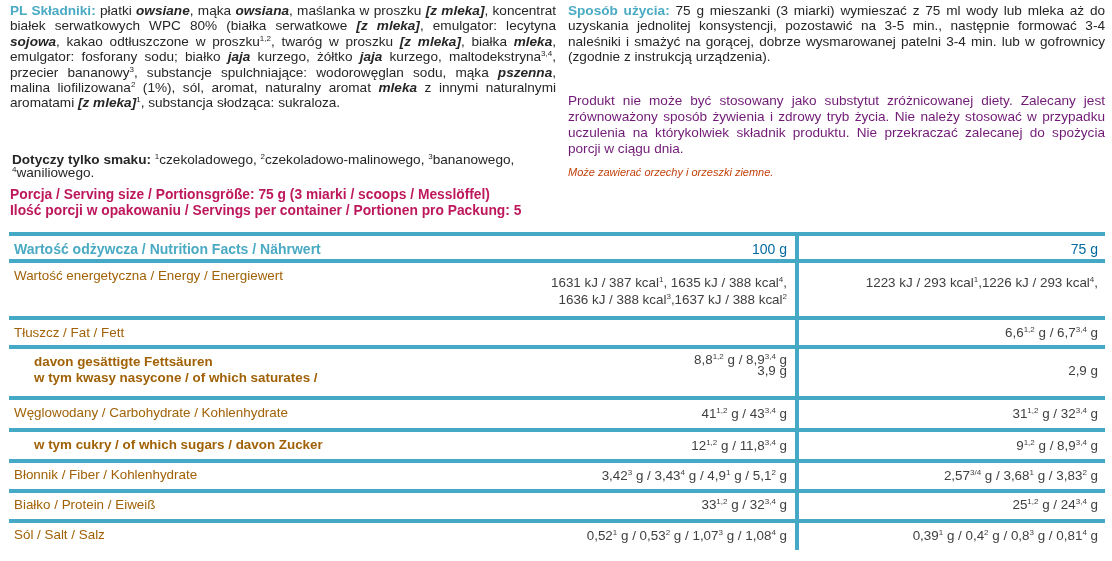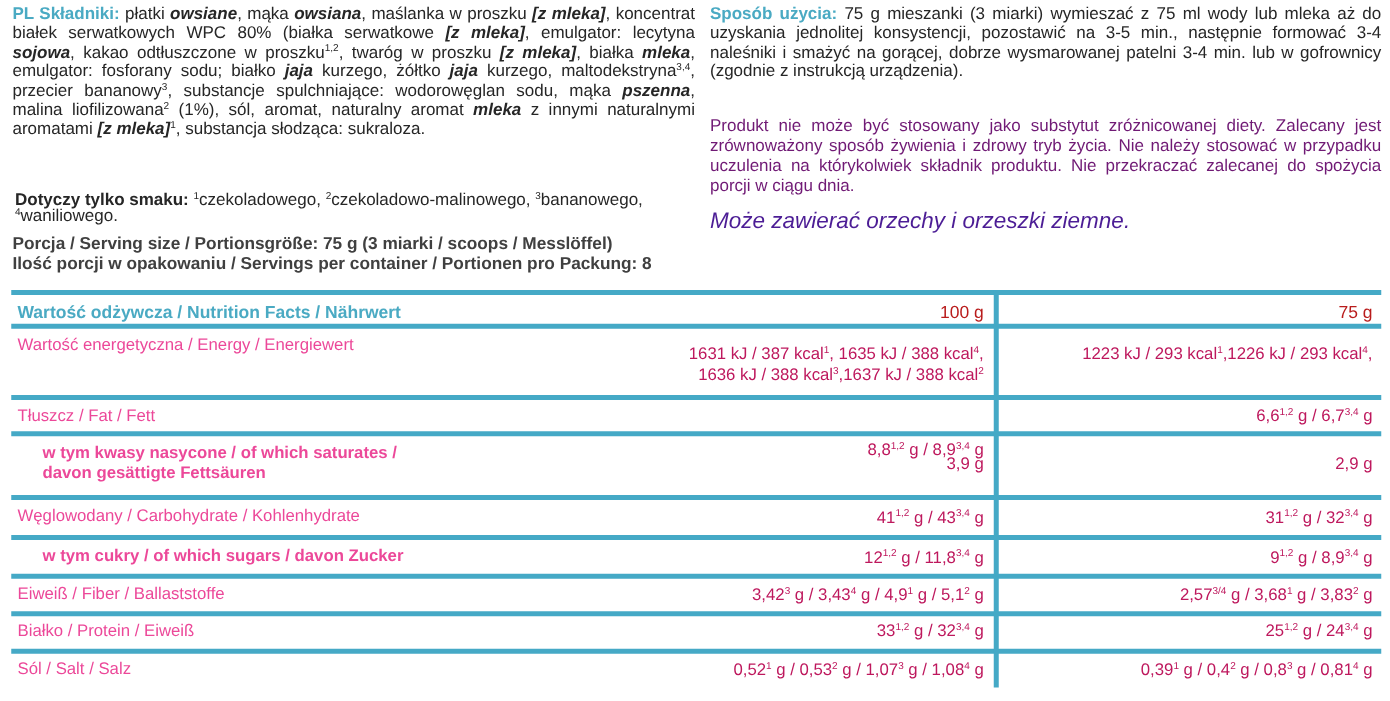--- a/index.html
+++ b/index.html
@@ -4,29 +4,29 @@
 <style>
   html, body { margin:0; padding:0; background:#ffffff; }
   body { width:1112px; height:561px; position:relative; overflow:hidden;
          font-family:"Liberation Sans", sans-serif; color:#2b2b2b; }
   .abs { position:absolute; }
   .para { font-size:13.6px; line-height:15.4px; text-align:justify; color:#262626; }
   b.tl { color:#4aaac3; font-weight:bold; }
   i.al { font-weight:bold; font-style:italic; }
   sup { font-size:8px; line-height:0; vertical-align:5px; }
   .warn { font-weight:normal; font-size:13.6px; line-height:16px; text-align:justify; color:#701a75; }
-  .italic { font-style:italic; font-size:18px; color:#4c1d95; }
-  .srv { font-weight:bold; color:#404040; font-size:13.8px; line-height:16px; }
+  .italic { font-style:italic; font-size:11px; color:#c2410c; }
+  .srv { font-weight:bold; color:#be185d; font-size:13.8px; line-height:16px; }
   .hline { position:absolute; height:4px; background:#45a9c6; }
   .vline { position:absolute; width:4px; background:#45a9c6; }
-  .label { position:absolute; font-size:13.4px; color:#ec4899; }
+  .label { position:absolute; font-size:13.4px; color:#a16207; }
   .label.sub { font-weight:bold; left:34px; }
-  .val { position:absolute; text-align:right; font-size:13.4px; color:#be185d; line-height:17px; }
+  .val { position:absolute; text-align:right; font-size:13.4px; color:#404040; line-height:17px; }
   .hdr { font-weight:bold; color:#4aaac3; font-size:14px; }
-  .hdrval { color:#b91c1c; font-size:14px; }
+  .hdrval { color:#0369a1; font-size:14px; }
 </style>
 </head>
 <body>
 
 <div class="abs para" id="ingredients" style="left:10px; top:3px; width:546px;">
   <b class="tl">PL Składniki:</b><span id="ingr-text"> płatki <i class="al">owsiane</i>, mąka <i class="al">owsiana</i>, maślanka w proszku <i class="al">[z mleka]</i>, koncentrat białek serwatkowych WPC 80% (białka serwatkowe <i class="al">[z mleka]</i>, emulgator: lecytyna <i class="al">sojowa</i>, kakao odtłuszczone w proszku<sup>1,2</sup>, twaróg w proszku <i class="al">[z mleka]</i>, białka <i class="al">mleka</i>, emulgator: fosforany sodu; białko <i class="al">jaja</i> kurzego, żółtko <i class="al">jaja</i> kurzego, maltodekstryna<sup>3,4</sup>, przecier bananowy<sup>3</sup>, substancje spulchniające: wodorowęglan sodu, mąka <i class="al">pszenna</i>, malina liofilizowana<sup>2</sup> (1%), sól, aromat, naturalny aromat <i class="al">mleka</i> z innymi naturalnymi aromatami <i class="al">[z mleka]</i><sup>1</sup>, substancja słodząca: sukraloza.</span>
 </div>
 
 <div class="abs para" style="left:568px; top:3px; width:537px;">
   <b class="tl">Sposób użycia:</b><span> 75 g mieszanki (3 miarki) wymieszać z 75 ml wody lub mleka aż do uzyskania jednolitej konsystencji, pozostawić na 3-5 min., następnie formować 3-4 naleśniki i smażyć na gorącej, dobrze wysmarowanej patelni 3-4 min. lub w gofrownicy (zgodnie z instrukcją urządzenia).</span>
@@ -35,21 +35,21 @@
 <div class="abs warn" style="left:568px; top:93px; width:537px;">Produkt nie może być stosowany jako substytut zróżnicowanej diety. Zalecany jest zrównoważony sposób żywienia i zdrowy tryb życia. Nie należy stosować w przypadku uczulenia na którykolwiek składnik produktu. Nie przekraczać zalecanej do spożycia porcji w ciągu dnia.</div>
 
 <div class="abs italic" style="left:568px; top:166px;">Może zawierać orzechy i orzeszki ziemne.</div>
 
 <div class="abs" style="left:12px; top:153px; width:560px; font-size:13.6px; line-height:13px; color:#262626;">
   <b>Dotyczy tylko smaku:</b>
   <span id="flavors"><sup>1</sup>czekoladowego, <sup>2</sup>czekoladowo-malinowego, <sup>3</sup>bananowego, <sup>4</sup>waniliowego.</span>
 </div>
 
 <div class="abs srv" style="left:10px; top:187px;">Porcja / Serving size / Portionsgröße: 75 g (3 miarki / scoops / Messlöffel)</div>
-<div class="abs srv" style="left:10px; top:203px;">Ilość porcji w opakowaniu / Servings per container / Portionen pro Packung: 8</div>
+<div class="abs srv" style="left:10px; top:203px;">Ilość porcji w opakowaniu / Servings per container / Portionen pro Packung: 5</div>
 
 <div class="abs" style="left:0; top:0; width:1112px; height:561px;">
 
   <div class="hline" style="left:9px; top:232px; width:1096px;"></div>
   <div class="hline" style="left:9px; top:259px; width:1096px;"></div>
   <div class="hline" style="left:9px; top:316px; width:1096px;"></div>
   <div class="hline" style="left:9px; top:345px; width:1096px;"></div>
   <div class="hline" style="left:9px; top:396px; width:1096px;"></div>
   <div class="hline" style="left:9px; top:428px; width:1096px;"></div>
   <div class="hline" style="left:9px; top:459px; width:1096px;"></div>
@@ -69,35 +69,35 @@
     </div>
   <div class="val" id="e2" style="right:14px; top:274px;">
       <div>1223 kJ / 293 kcal<sup>1</sup>,1226 kJ / 293 kcal<sup>4</sup>,</div>
     </div>
 
   <div class="label" style="left:14px; top:325px;">Tłuszcz / Fat / Fett</div>
   <div class="val" style="right:325px; top:324px;margin-top:27px;">8,8<sup>1,2</sup> g / 8,9<sup>3,4</sup> g</div>
   <div class="val" style="right:14px; top:324px;">6,6<sup>1,2</sup> g / 6,7<sup>3,4</sup> g</div>
 
   <div class="label sub" style="top:354px; line-height:16px;">
+    <div>davon gesättigte Fettsäuren</div>
     <div>w tym kwasy nasycone / of which saturates /</div>
-    <div>davon gesättigte Fettsäuren</div>
   </div>
   <div class="val" style="right:325px; top:362px;">3,9 g</div>
   <div class="val" style="right:14px; top:362px;">2,9 g</div>
 
   <div class="label" style="left:14px; top:405px;">Węglowodany / Carbohydrate / Kohlenhydrate</div>
   <div class="val" style="right:325px; top:405px;">41<sup>1,2</sup> g / 43<sup>3,4</sup> g</div>
   <div class="val" style="right:14px; top:405px;">31<sup>1,2</sup> g / 32<sup>3,4</sup> g</div>
 
   <div class="label sub" style="top:437px;">w tym cukry / of which sugars / davon Zucker</div>
   <div class="val" style="right:325px; top:437px;">12<sup>1,2</sup> g / 11,8<sup>3,4</sup> g</div>
   <div class="val" style="right:14px; top:437px;">9<sup>1,2</sup> g / 8,9<sup>3,4</sup> g</div>
 
-  <div class="label" style="left:14px; top:467px;">Eiweiß / Fiber / Ballaststoffe</div>
+  <div class="label" style="left:14px; top:467px;">Błonnik / Fiber / Kohlenhydrate</div>
   <div class="val" style="right:325px; top:467px;">3,42<sup>3</sup> g / 3,43<sup>4</sup> g  / 4,9<sup>1</sup> g / 5,1<sup>2</sup> g</div>
   <div class="val" style="right:14px; top:467px;">2,57<sup>3/4</sup> g / 3,68<sup>1</sup> g  / 3,83<sup>2</sup> g</div>
 
   <div class="label" style="left:14px; top:497px;">Białko / Protein / Eiweiß</div>
   <div class="val" style="right:325px; top:496px;">33<sup>1,2</sup> g / 32<sup>3,4</sup> g</div>
   <div class="val" style="right:14px; top:496px;">25<sup>1,2</sup> g / 24<sup>3,4</sup> g</div>
 
   <div class="label" style="left:14px; top:527px;">Sól / Salt / Salz</div>
   <div class="val" style="right:325px; top:527px;">0,52<sup>1</sup> g / 0,53<sup>2</sup> g / 1,07<sup>3</sup> g / 1,08<sup>4</sup> g</div>
   <div class="val" style="right:14px; top:527px;">0,39<sup>1</sup> g / 0,4<sup>2</sup> g / 0,8<sup>3</sup> g / 0,81<sup>4</sup> g</div>

